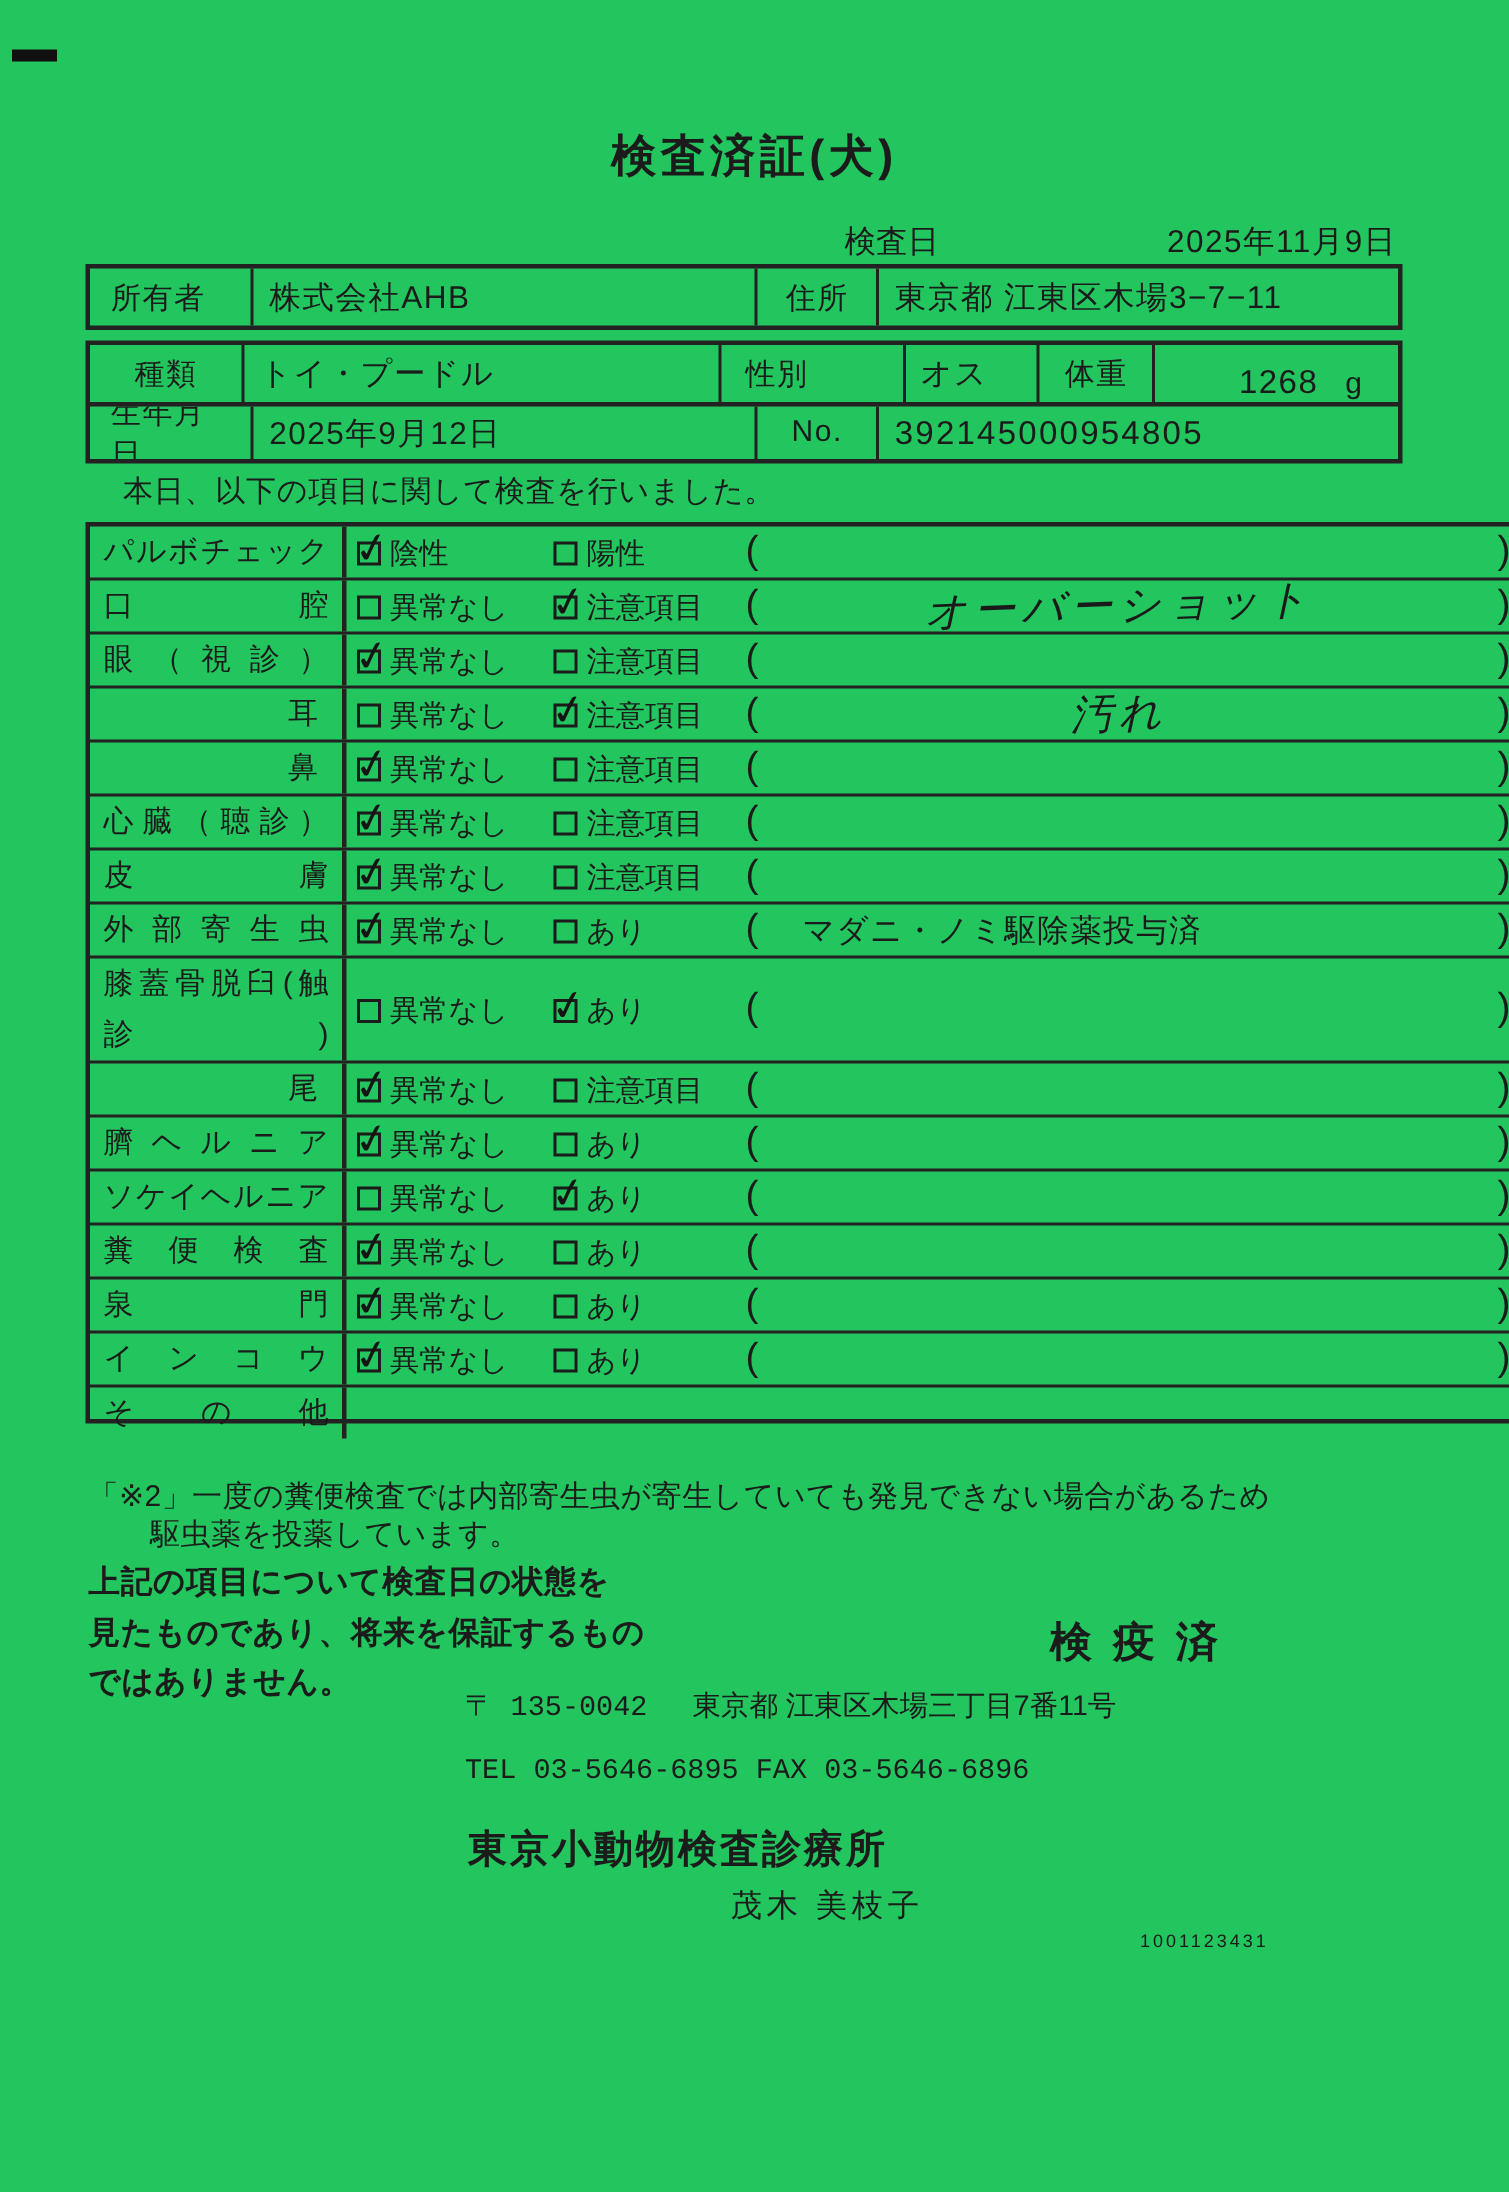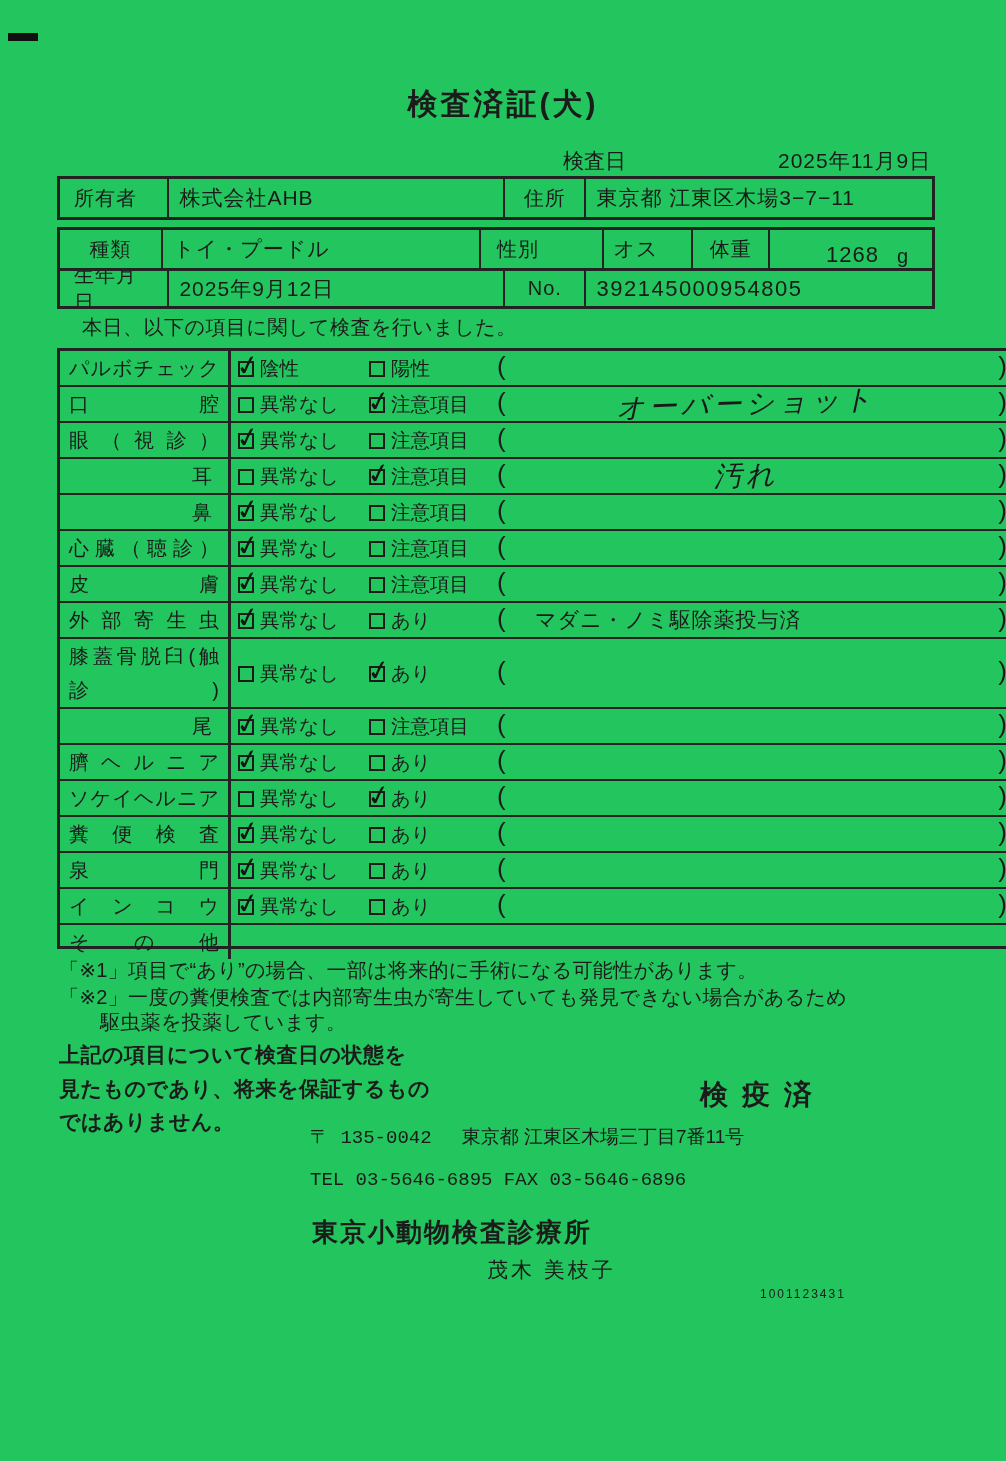--- a/index.html
+++ b/index.html
@@ -399,21 +399,20 @@
         <span class="ref">※1</span>
       </div>
       <div class="crow">
         <div class="citem">
           <span>その他</span>
         </div>
         <div class="copts"></div>
       </div>
     </div>
 
-  <p class="fn fn1">「※1」項目で“あり”の場合、一部は将来的に手術になる可能性があります。</p>
   <p class="fn fn2a">「※2」一度の糞便検査では内部寄生虫が寄生していても発見できない場合があるため</p>
   <p class="fn fn2b">駆虫薬を投薬しています。</p>
 
   <p class="disclaimer">上記の項目について検査日の状態を
 見たものであり、将来を保証するもの
 ではありません。</p>
 
   <div class="stamp">検疫済</div>
 
   <div class="addr-line">

